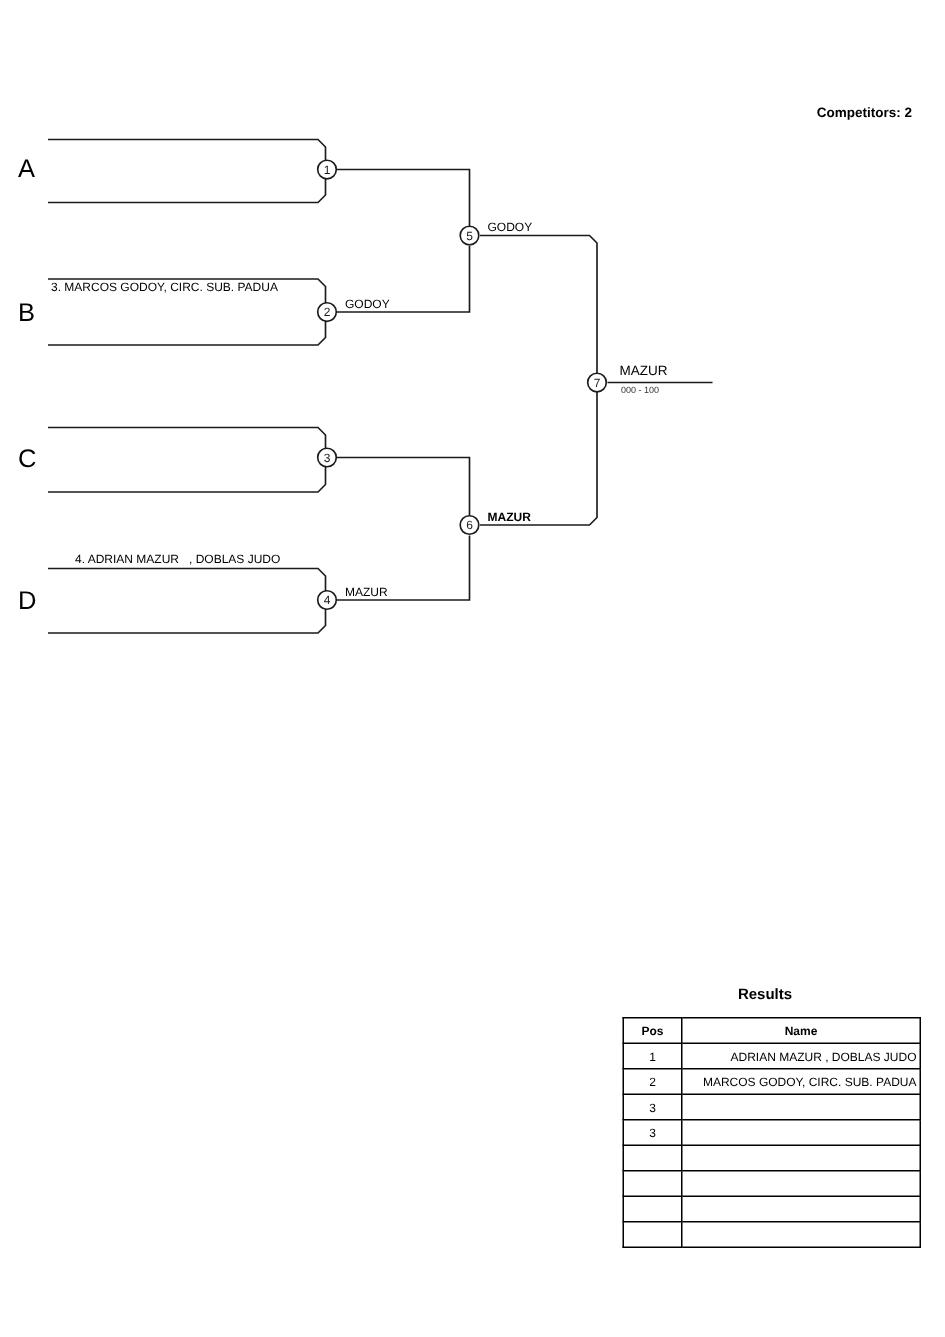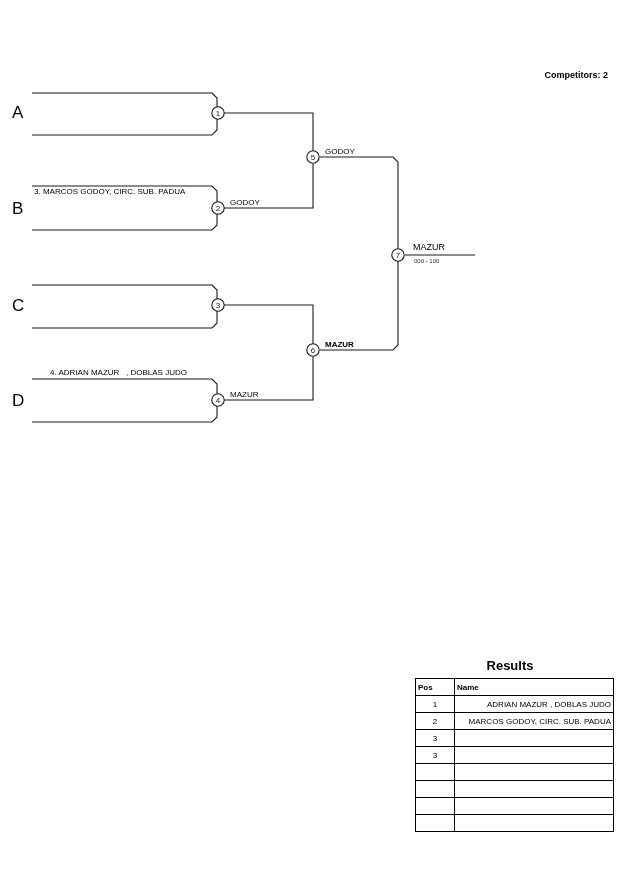--- a/index.html
+++ b/index.html
@@ -114,21 +114,21 @@
     color: #333333;
   }
 
   
   #results-title {
     position: absolute;
     left: 415px;
     top: 658px;
     width: 190px;
     text-align: center;
-    font-size: 13px;
+    font-size: 10px;
     font-weight: bold;
     white-space: pre;
   }
   #results-table {
     position: absolute;
     left: 415px;
     top: 678px;
     width: 190px;
     border-collapse: collapse;
     table-layout: fixed;
@@ -138,21 +138,21 @@
     border: 1px solid #000000;
     height: 16px;
     font-size: 8px;
     font-weight: normal;
     padding: 0 2px;
     overflow: hidden;
     white-space: nowrap;
   }
   #results-table th {
     font-weight: bold;
-    text-align: left;
+    text-align: center;
   }
   .col-pos {
     width: 34px;
     text-align: center;
   }
   .col-name {
     width: 154px;
     text-align: right;
   }
   #results-table td.col-name {

